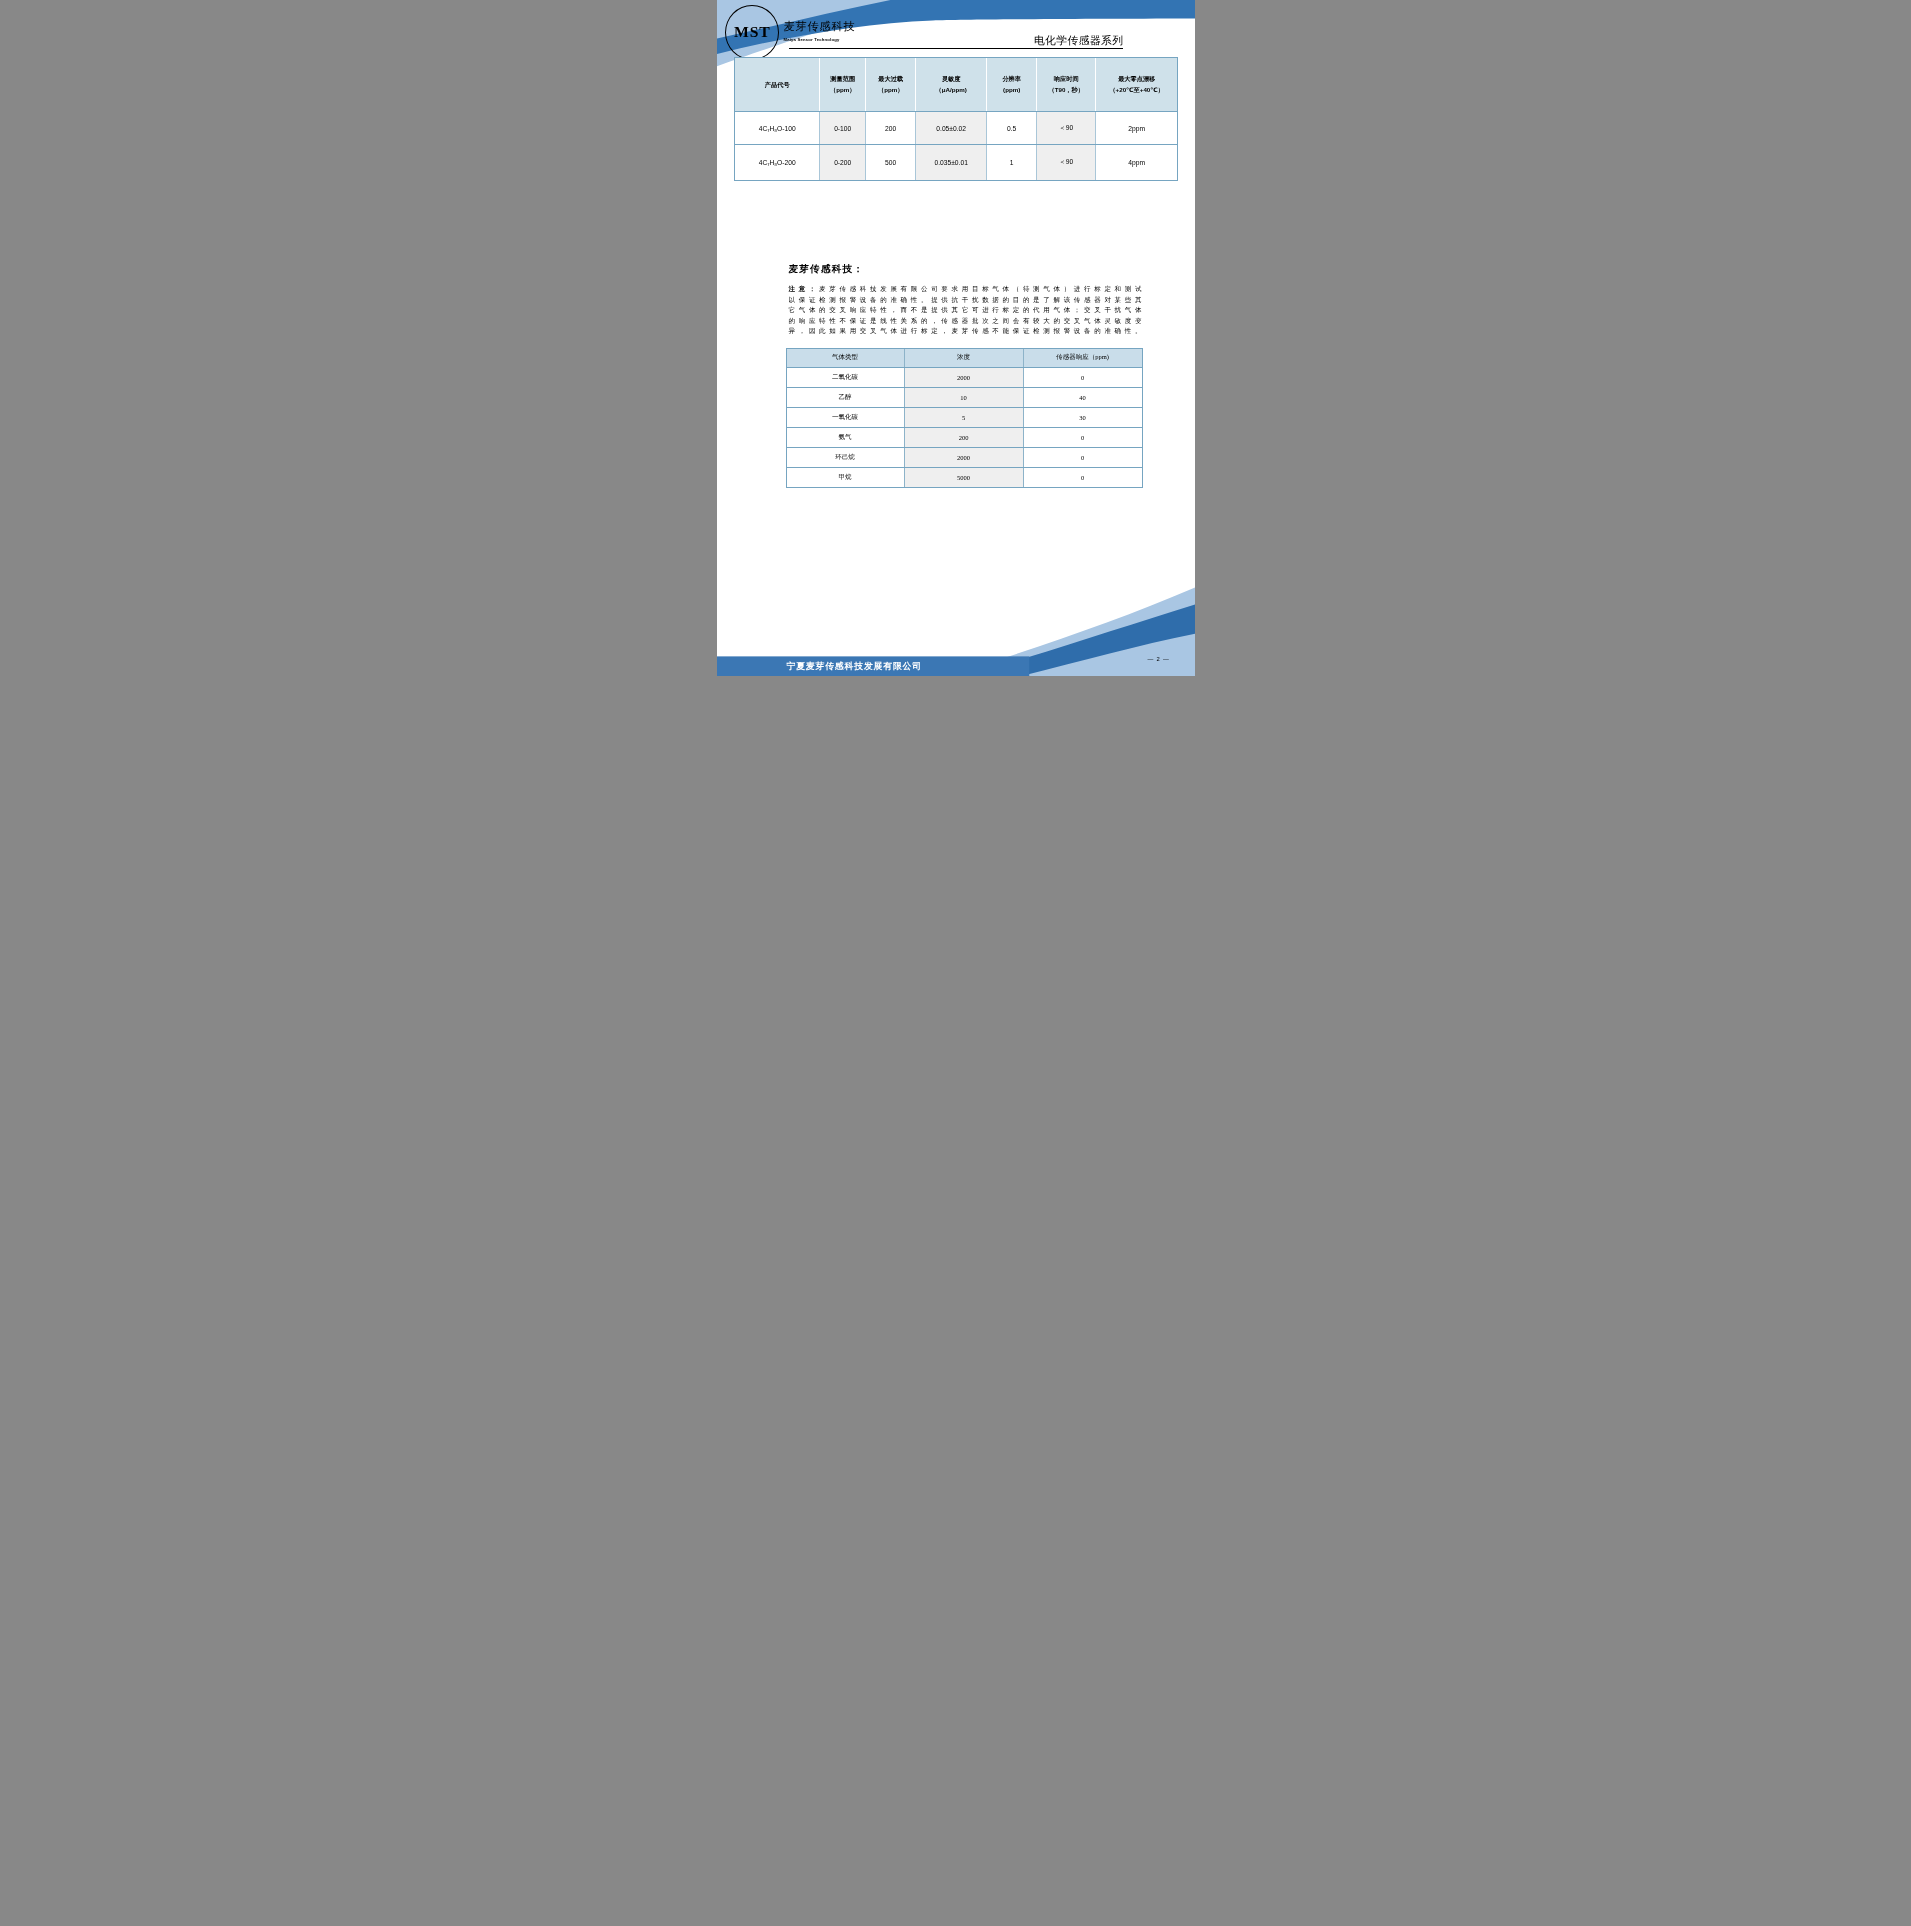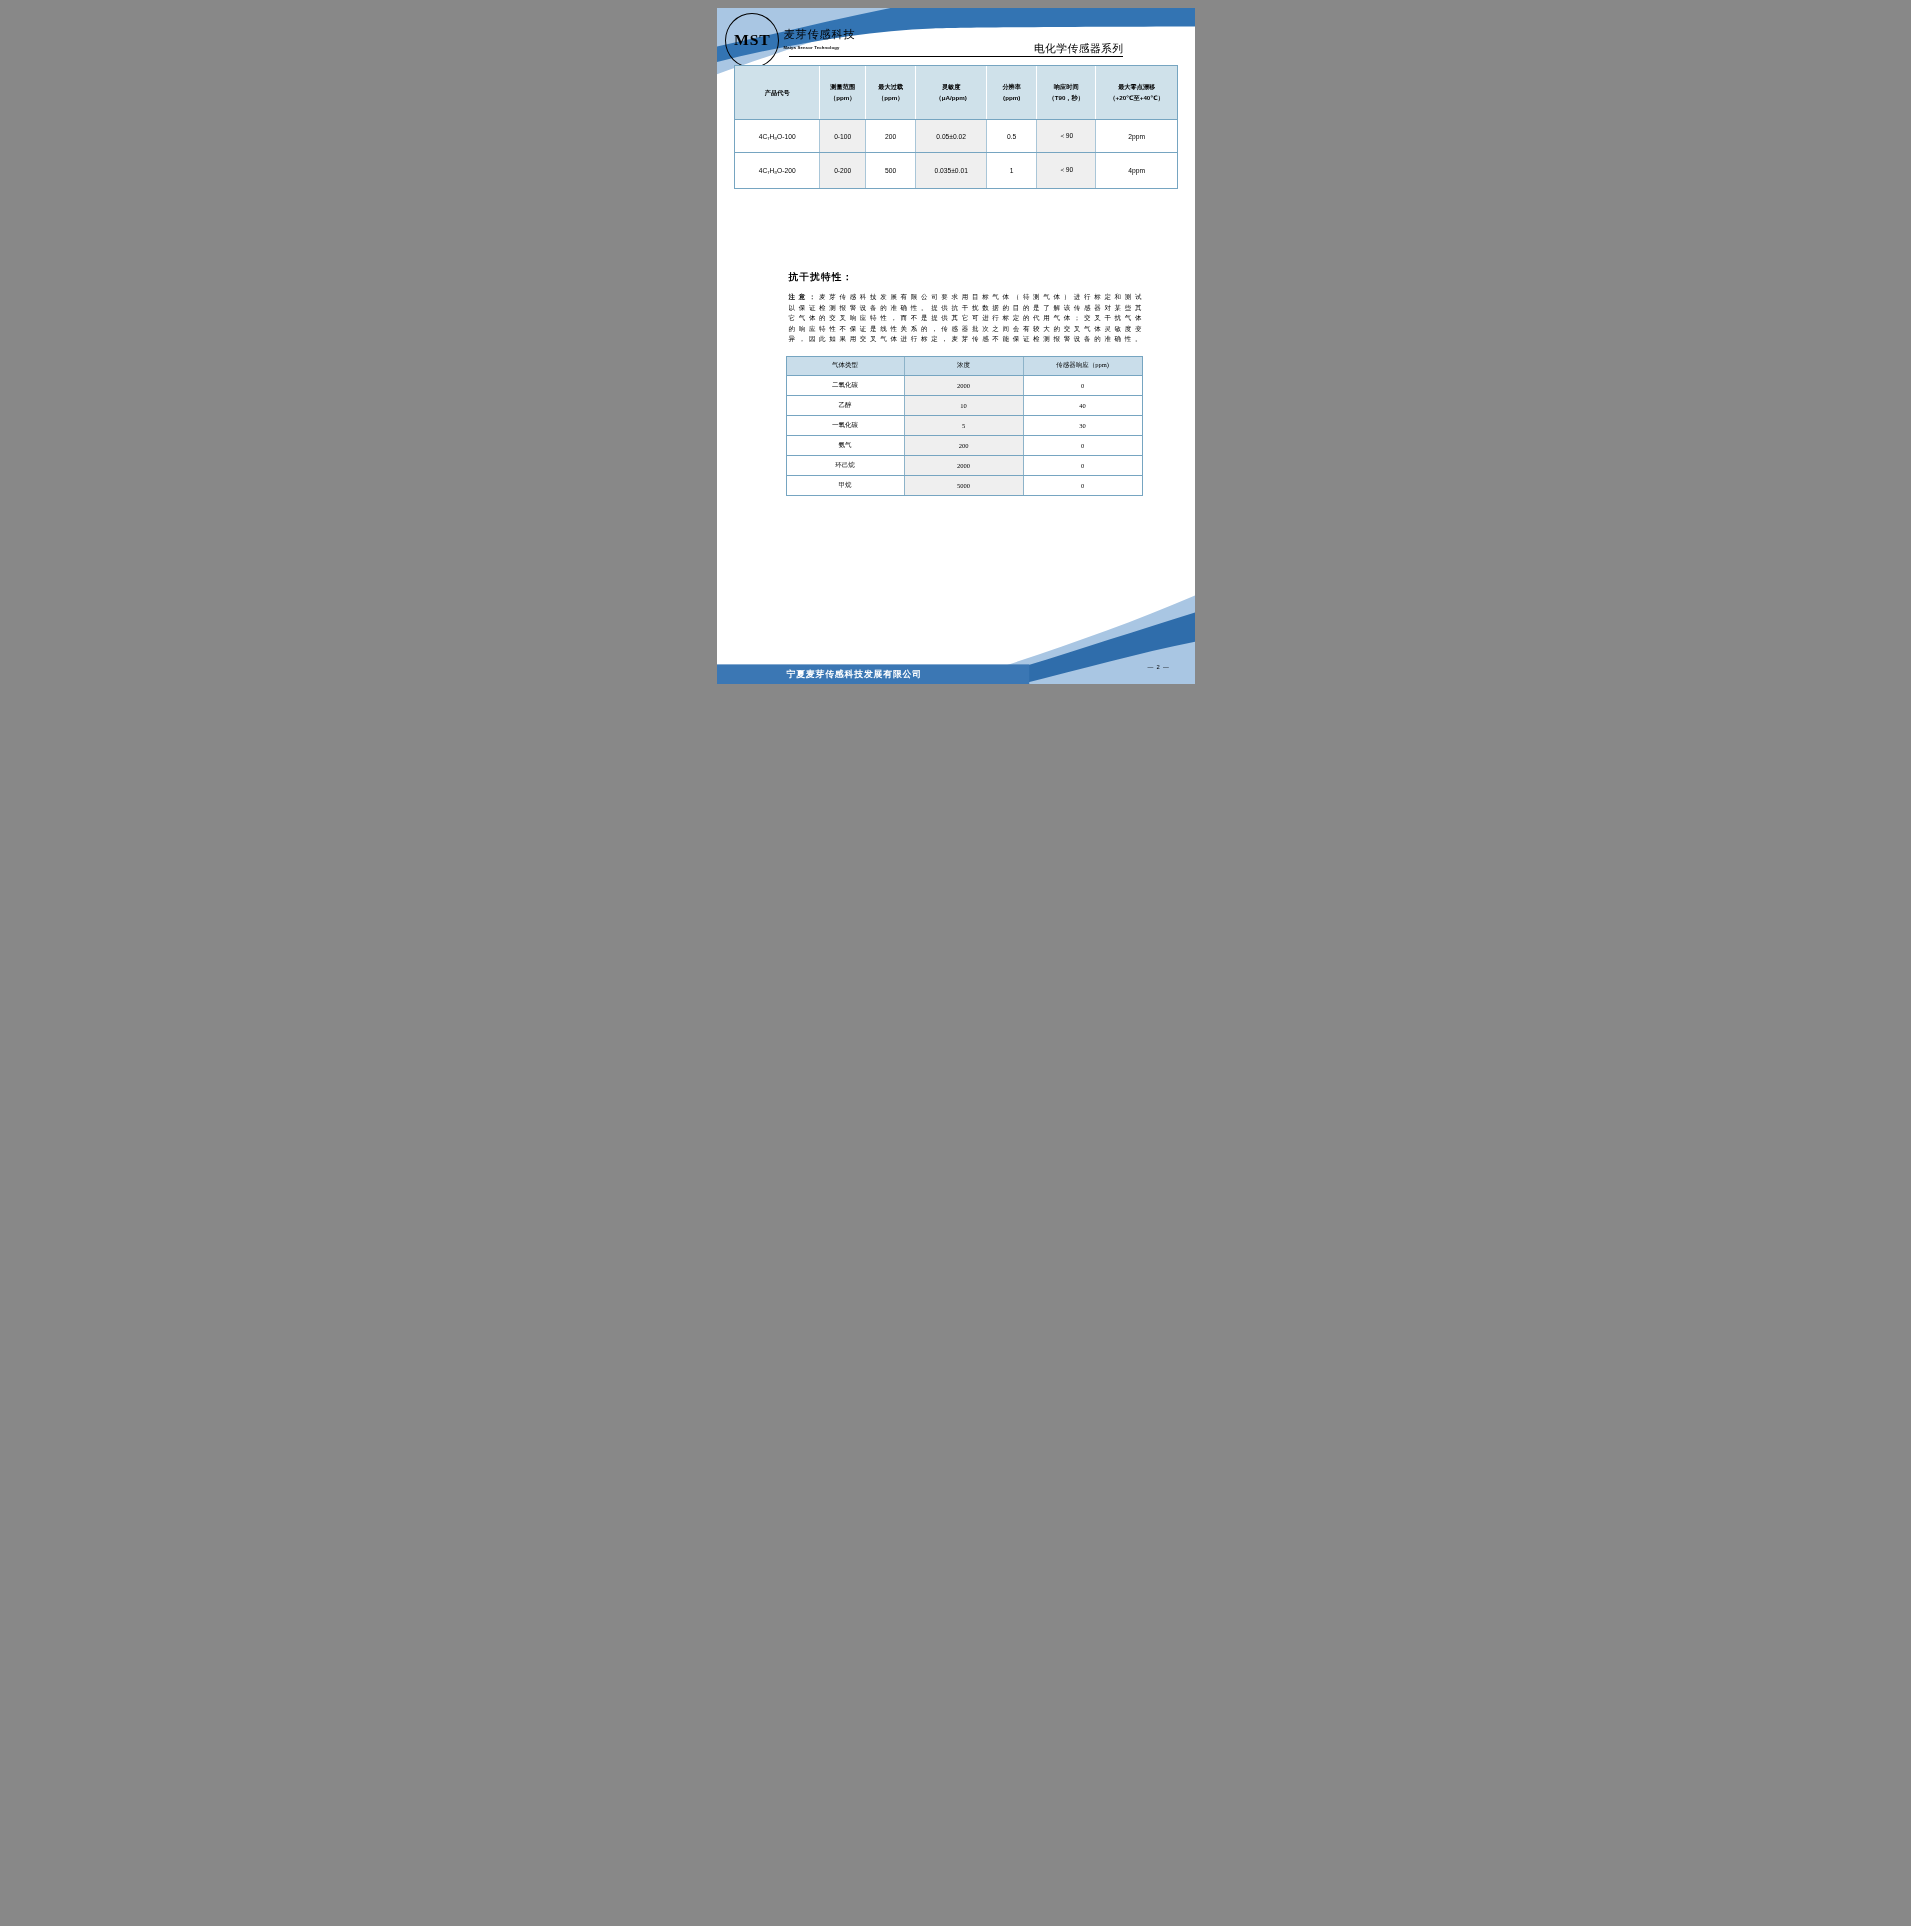--- a/index.html
+++ b/index.html
@@ -1,20 +1,20 @@
 <!DOCTYPE html>
 <html style="font-size:6.2px"><head>
 <meta charset="utf-8">
 <style>
   * { margin:0; padding:0; box-sizing:border-box; }
   html,body { background:#888; }
   .page {
     position:relative;
     width:478px; height:676px;
-    margin:8px auto;
+    margin:0 auto;
     background:#fff;
     overflow:hidden;
     font-family:"Liberation Sans","DejaVu Sans",sans-serif;
     color:#000;
   }
   
   .header-svg { position:absolute; left:0; top:0; width:478px; height:77px; display:block; }
   .logo-ellipse {
     position:absolute; left:8.5px; top:5px; width:54px; height:55px;
     border:1.3px solid #000; border-radius:50%;
@@ -191,21 +191,21 @@
       <div class="cell">4C₇H₈O-200</div>
       <div class="cell">0-200</div>
       <div class="cell">500</div>
       <div class="cell">0.035±0.01</div>
       <div class="cell">1</div>
       <div class="cell">＜90</div>
       <div class="cell">4ppm</div>
     </div>
   </div>
 
-  <div class="sec-heading">抗干扰特性：</div>
+  <div class="sec-heading">麦芽传感科技：</div>
 
   <div class="note">
     <div class="pline"><span class="note-label">注意：</span><span>麦芽传感科技发展有限公司要求用目标气体（待测气体）进行标定和测试</span></div>
     <div class="pline">以保证检测报警设备的准确性。提供抗干扰数据的目的是了解该传感器对某些其</div>
     <div class="pline">它气体的交叉响应特性，而不是提供其它可进行标定的代用气体；交叉干扰气体</div>
     <div class="pline">的响应特性不保证是线性关系的，传感器批次之间会有较大的交叉气体灵敏度变</div>
     <div class="pline">异，因此如果用交叉气体进行标定，麦芽传感不能保证检测报警设备的准确性。</div>
   </div>
 
   <div class="int-table">

